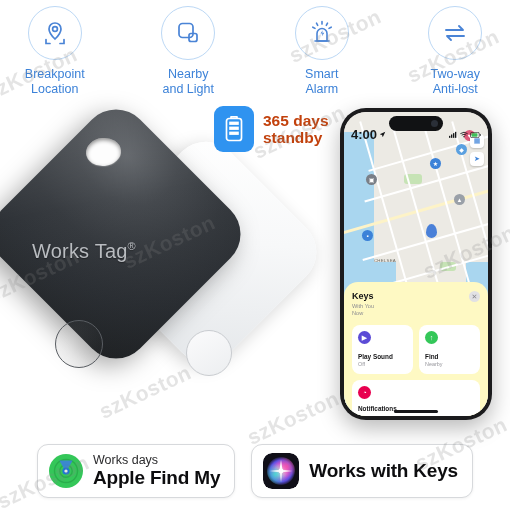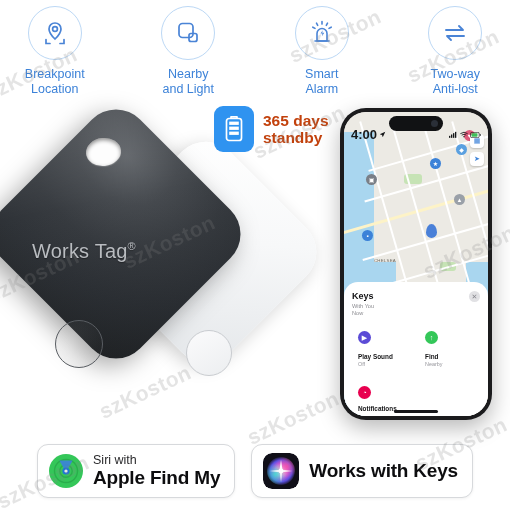--- a/index.html
+++ b/index.html
@@ -173,21 +173,21 @@
   .map-btn {
     width: 14px; height: 14px; border-radius: 4px; background: #fff;
     box-shadow: 0 1px 2px rgba(0,0,0,0.2);
     display: flex; align-items: center; justify-content: center;
     font-size: 7px; color: #3c82d8;
   }
 
   
   #sheet {
     position: absolute; left: 0; bottom: 0; width: 100%; height: 134px;
-    background: #ffffff; border-radius: 14px 14px 0 0; z-index: 7;
+    background: #fef9c3; border-radius: 14px 14px 0 0; z-index: 7;
     padding: 9px 8px 0 8px;
   }
   #sheet-head { display: flex; justify-content: space-between; align-items: flex-start; }
   #sheet-title { font-size: 9px; font-weight: 700; color: #121214; }
   #sheet-sub1 { font-size: 5.6px; color: #8b8b90; margin-top: 2px; }
   #sheet-sub2 { font-size: 5.6px; color: #8b8b90; margin-top: 1px; }
   #sheet-close {
     width: 11px; height: 11px; border-radius: 50%; background: #e1e1e4;
     display: flex; align-items: center; justify-content: center;
     font-size: 7px; color: #88888e; line-height: 1;
@@ -433,21 +433,21 @@
       <svg width="34" height="34" viewBox="0 0 34 34">
         <circle cx="17" cy="17" r="17" fill="#34c759"></circle>
         <circle cx="17" cy="17" r="11.5" fill="none" stroke="#2aad4c" stroke-width="1.4"></circle>
         <circle cx="17" cy="17" r="6.2" fill="none" stroke="#2aad4c" stroke-width="1.4"></circle>
         <path d="M10.4 6.6 L23.6 6.6 L17 18.2 Z" fill="#3c82d8" opacity="0.92"></path>
         <circle cx="17" cy="17" r="3.6" fill="#1f74d8"></circle>
         <circle cx="17" cy="17" r="1.6" fill="#ffffff"></circle>
       </svg>
     </div>
     <div>
-      <div class="badge-text-small">Siri with</div>
+      <div class="badge-text-small">Works days</div>
       <div class="badge-text-big">Apple Find My</div>
     </div>
   </div>
 
   <div class="badge">
     <div id="siri-icon">
       <svg width="36" height="36" viewBox="0 0 36 36">
         <defs>
           <radialGradient id="siriG" cx="50%" cy="50%" r="52%">
             <stop offset="0%" stop-color="#ffffff"></stop>

